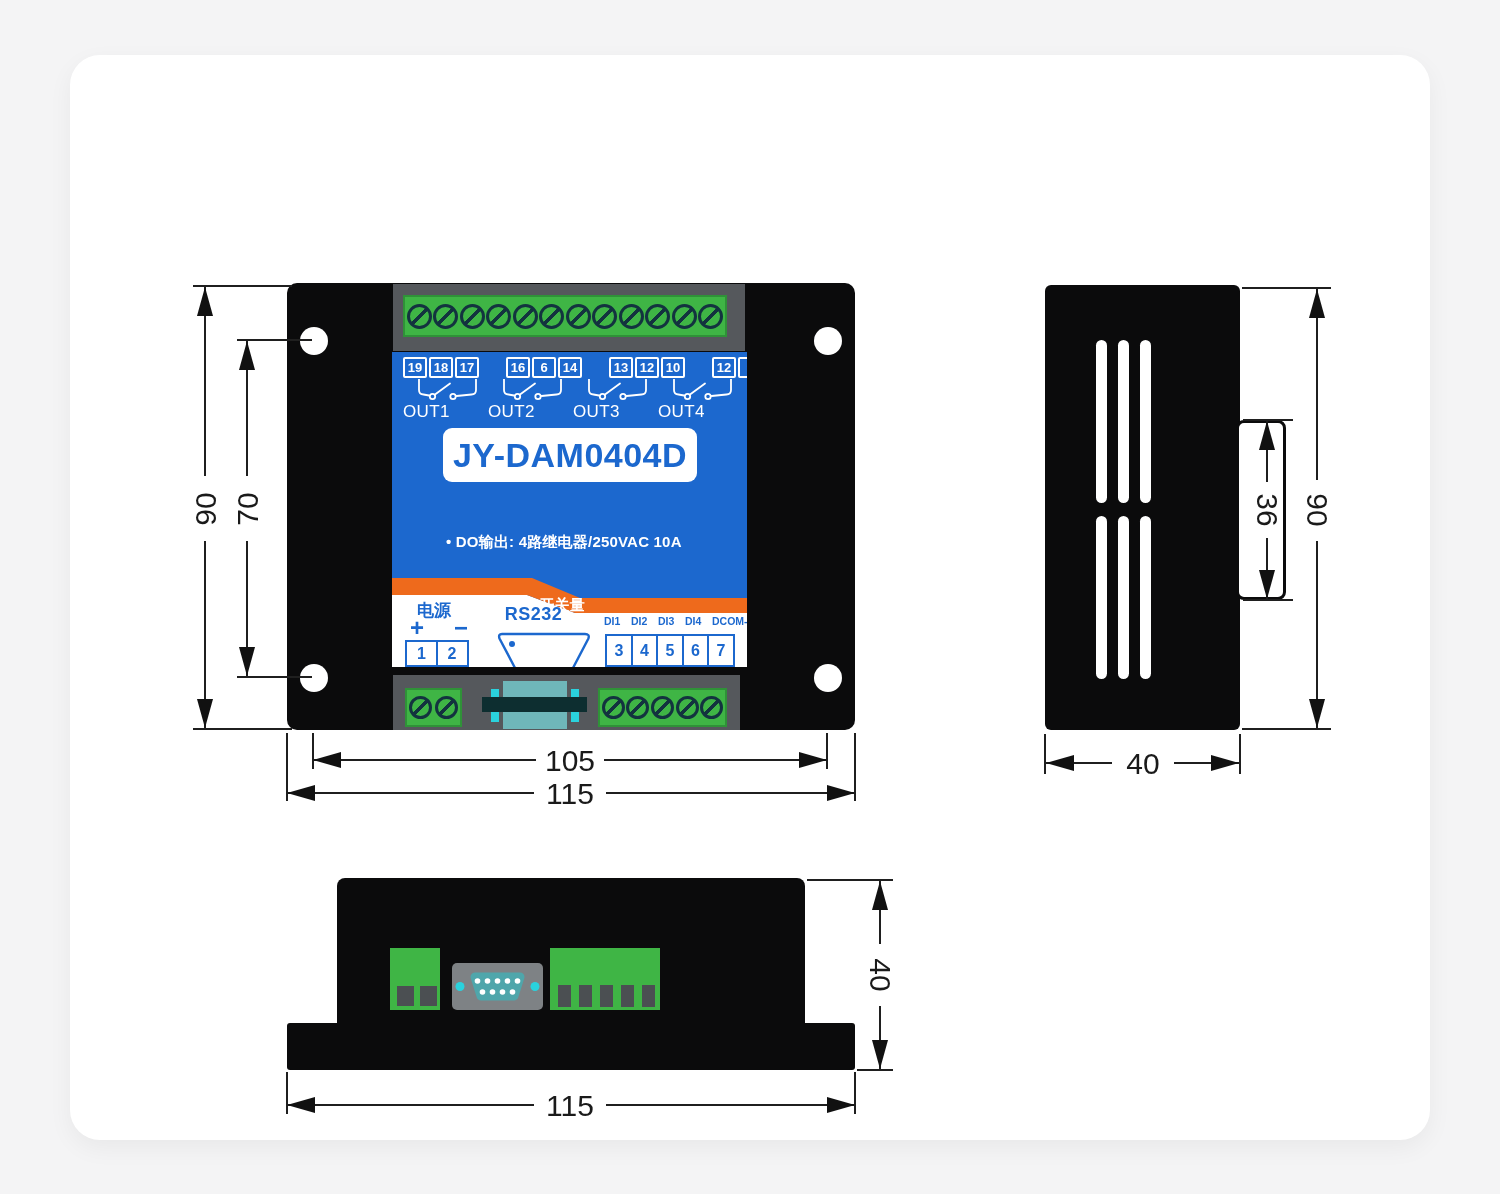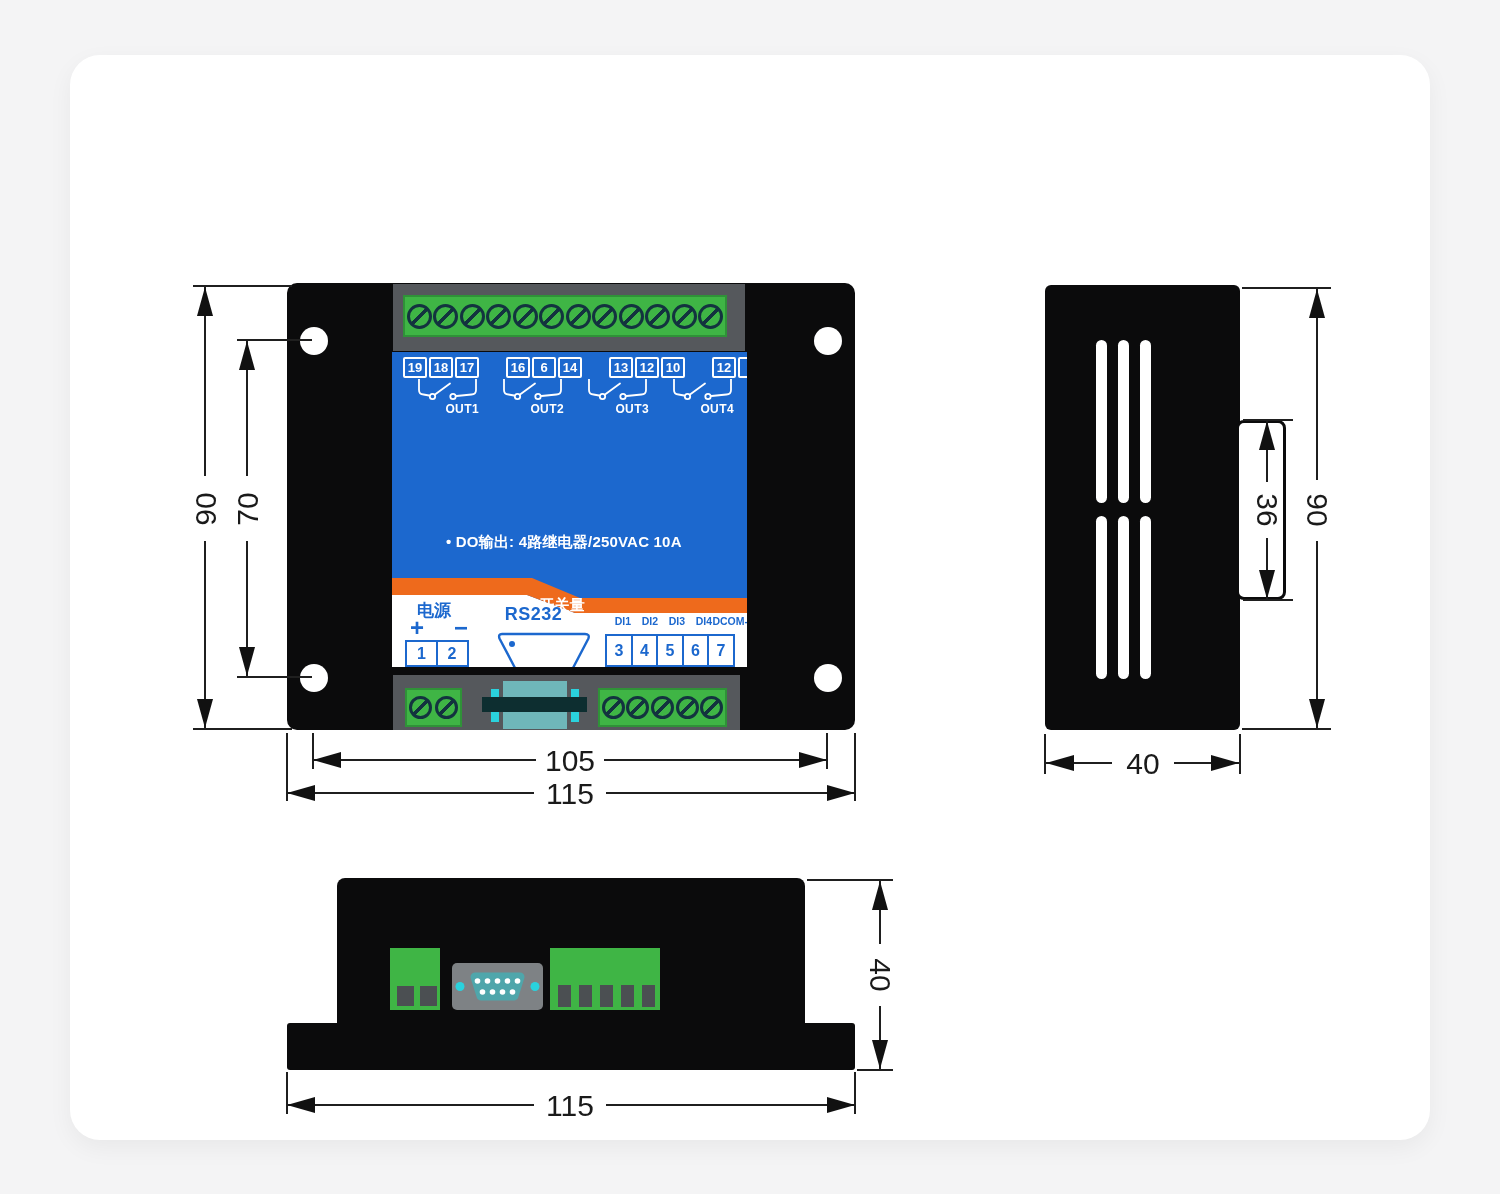--- a/index.html
+++ b/index.html
@@ -22,39 +22,39 @@
          background:linear-gradient(135deg,transparent 43%,#13333f 43%,#13333f 57%,transparent 57%);}
   .fv-topgreen .screw{width:25px;height:25px;}
   .fv-panel{position:absolute;left:105px;top:69px;width:355px;height:315px;background:#1c68ce;overflow:hidden;}
   .panel-stripe{position:absolute;left:0;top:224px;width:355px;height:91px;}
   .t-row{position:absolute;left:11px;top:5px;display:flex;gap:27px;}
   .t-group{display:flex;gap:2px;}
   .tnum{width:24px;height:21px;border:2px solid #ffffff;border-radius:2px;box-sizing:border-box;
         display:flex;align-items:center;justify-content:center;color:#ffffff;font-size:13px;font-weight:700;}
   .relay-row{position:absolute;left:11px;top:27px;display:flex;gap:9px;}
   .out-row{position:absolute;left:11px;top:50px;display:flex;gap:9px;}
-  .out-row span{width:76px;text-align:right;color:#ffffff;font-size:12px;font-weight:700;letter-spacing:.4px;}
+  .out-row span{width:76px;text-align:left;color:#ffffff;font-size:17px;font-weight:400;letter-spacing:.4px;}
   .model-badge{position:absolute;left:51px;top:76px;width:254px;height:54px;background:#ffffff;border-radius:9px;
                display:flex;align-items:center;justify-content:center;}
   .model-badge span{color:#1c68ce;font-size:34px;font-weight:800;letter-spacing:.5px;}
   .specs{position:absolute;left:54px;top:137px;color:#ffffff;font-size:15px;font-weight:700;
          line-height:21px;letter-spacing:.2px;white-space:pre;}
   .pwr-label{position:absolute;left:25px;top:247px;color:#1c68ce;font-size:17px;font-weight:800;}
   .pwr-signs{position:absolute;left:18px;top:264px;width:58px;display:flex;justify-content:space-between;
              color:#1c68ce;font-size:24px;font-weight:800;line-height:1;}
   .pwr-boxes{position:absolute;left:13px;top:288px;display:flex;}
   .tbox{width:33px;height:27px;border:2.5px solid #1c68ce;box-sizing:border-box;background:#ffffff;
         display:flex;align-items:center;justify-content:center;color:#1c68ce;font-size:16px;font-weight:700;}
   .pwr-boxes .tbox + .tbox{margin-left:-2.5px;}
   .rs232-label{position:absolute;left:93px;top:252px;width:97px;text-align:center;
                color:#1c68ce;font-size:18px;font-weight:800;letter-spacing:.5px;}
   .db9-front{position:absolute;left:103px;top:280px;}
   .di-labels{position:absolute;left:212px;top:263px;display:flex;color:#1c68ce;
              font-size:10.5px;font-weight:800;}
-  .di-labels span{width:27px;text-align:right;white-space:nowrap;}
+  .di-labels span{width:27px;text-align:left;white-space:nowrap;}
   .di-labels span:last-child{width:36px;}
   .di-boxes{position:absolute;left:213px;top:282px;display:flex;}
   .di-boxes .tbox{width:28px;height:33px;}
   .di-boxes .tbox + .tbox{margin-left:-2.5px;}
   .fv-botstrip{position:absolute;left:106px;top:392px;width:347px;height:55px;background:#55585c;}
   .bs-left{position:absolute;left:12px;top:13px;width:57px;height:39px;}
   .bs-right{position:absolute;left:205px;top:13px;width:129px;height:39px;}
   .bs-teal{position:absolute;left:110px;top:6px;width:64px;height:48px;background:#6fb7ba;}
   .bs-cyan{position:absolute;width:8px;height:33px;background:#2ad2dd;top:14px;}
   .bs-bar{position:absolute;left:89px;top:22px;width:105px;height:15px;background:#0d2e30;}
@@ -184,20 +184,23 @@
         </svg>
       </div>
 
       <div class="out-row">
         <span>OUT1</span>
         <span>OUT2</span>
         <span>OUT3</span>
         <span>OUT4</span>
       </div>
 
+      <div class="model-badge">
+        <span>JY-DAM0404D</span>
+      </div>
 
       <div class="specs">
         <div class="spec-line">• DO输出: 4路继电器/250VAC 10A</div>
         <div class="spec-line">• DI输 入: 4路开关量</div>
         <div class="spec-line">• 通讯端口: ■RS232■RS485■LORA</div>
         
       </div>
 
       <div class="pwr-label">电源</div>
       <div class="pwr-signs">

